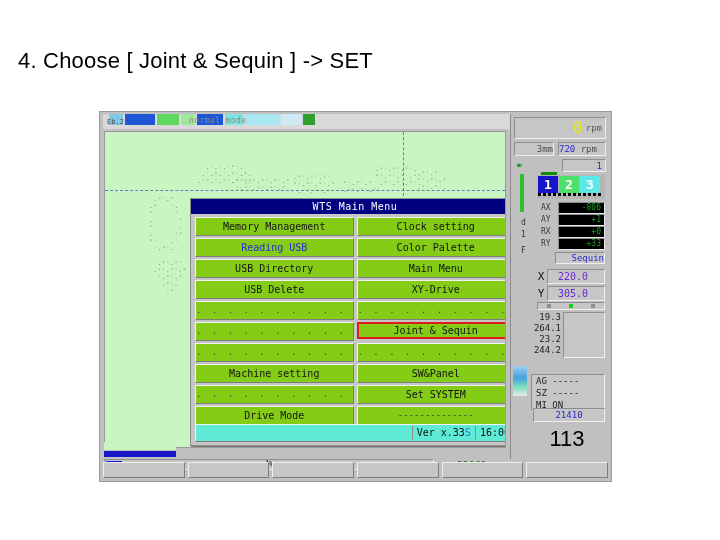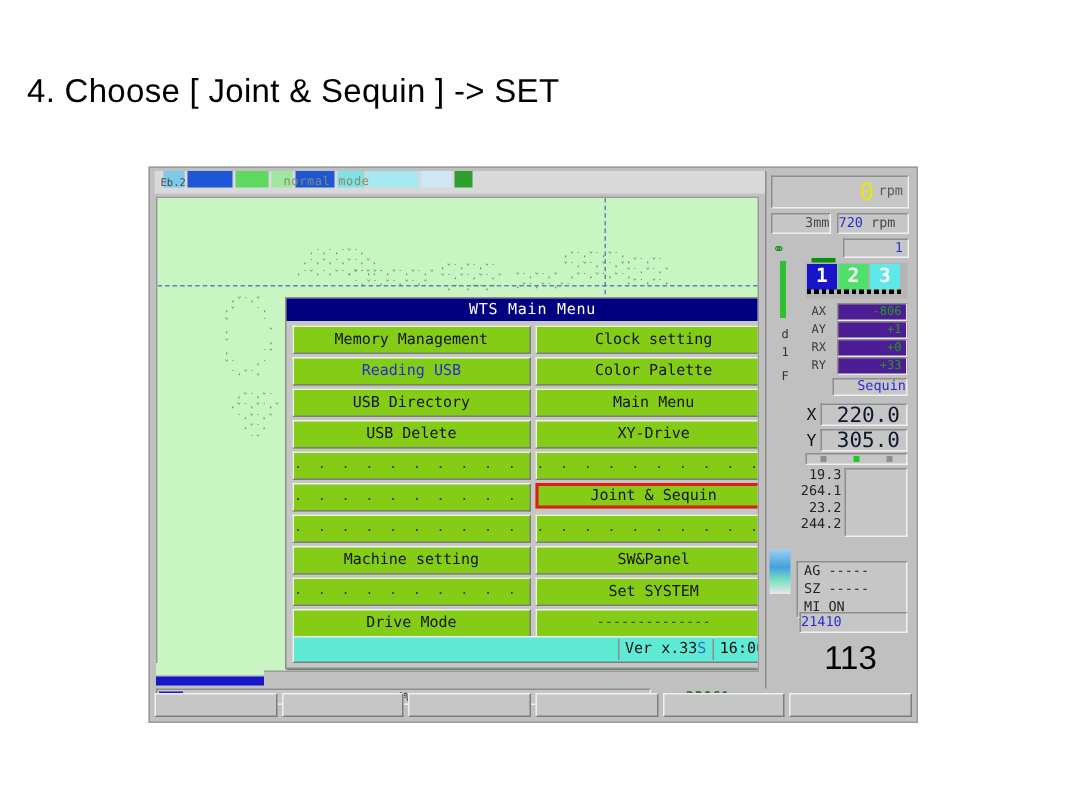--- a/index.html
+++ b/index.html
@@ -214,38 +214,38 @@
     position:absolute; left:27px; top:79px; width:64px; height:3px;
     background: repeating-linear-gradient(to right,#000 0 3px,#b5b5b5 3px 5px);
   }
 
   .axbox { position:absolute; left:28px; top:88px; width:66px; height:48px; }
   .axrow { display:flex; align-items:center; height:11px; margin-bottom:1px; }
   .axlab { width:17px; font-size:8px; color:#3a3a3a; padding-left:2px; }
   .axval {
     flex:1; height:10px; line-height:10px; text-align:right;
     font-size:8px; color:#1f9d1f; padding-right:3px;
-    background:#4c1d95;
+    background:#000000;
     border-top:1px solid #8d8d8d; border-left:1px solid #8d8d8d;
     border-right:1px solid #e8e8e8; border-bottom:1px solid #e8e8e8;
   }
   .sequin-tag {
     position:absolute; left:44px; top:138px; width:50px; height:12px;
     font-size:9px; line-height:11px; text-align:right; color:#2b2bcf;
   }
 
   .narrow { position:absolute; left:2px; top:60px; width:22px; bottom:90px; }
   .greenbar { position:absolute; left:7px; top:0; width:4px; height:38px; background:#2fbf2f; }
   .nlab { position:absolute; left:8px; font-size:8px; color:#333; }
 
   .xyrow { position:absolute; left:24px; width:70px; height:16px; display:flex; align-items:center; }
   .xylab { width:12px; font-size:11px; color:#111; text-align:center; }
   .xyval {
     flex:1; height:15px; line-height:14px; text-align:right;
-    font-size:14px; color:#0f172a; padding-right:4px;
+    font-size:10px; color:#6d28d9; padding-right:16px;
   }
   .dotstrip {
     position:absolute; left:26px; top:188px; width:68px; height:8px;
     display:flex; align-items:center; justify-content:space-around;
   }
   .dsq { width:4px; height:4px; background:#8d8d8d; }
   .dsq.on { background:#1fcb1f; }
 
   .numcol {
     position:absolute; left:2px; top:198px; width:48px; height:46px;
@@ -256,21 +256,21 @@
 
   .thumb {
     position:absolute; left:2px; top:252px; width:14px; height:30px;
     background: linear-gradient(#9fd0f0,#43a0dd 40%,#7de0c0 70%,#e8e8e8);
   }
   .agbox { position:absolute; left:20px; top:260px; width:74px; height:38px; }
   .agline { font-size:9px; color:#222; line-height:12px; padding-left:4px; }
 
   .bigcnt {
     position:absolute; left:22px; top:294px; width:72px; height:14px;
-    text-align:left; font-size:9px; color:#2b2bcf; padding-right:0; line-height:13px;
+    text-align:center; font-size:9px; color:#2b2bcf; padding-right:0; line-height:13px;
   }
   .bignum {
     position:absolute; left:14px; top:312px; width:84px;
     text-align:center; font-size:22px; color:#000;
     font-family:"Liberation Sans", sans-serif;
   }
 </style>
 </head>
 <body>
 

